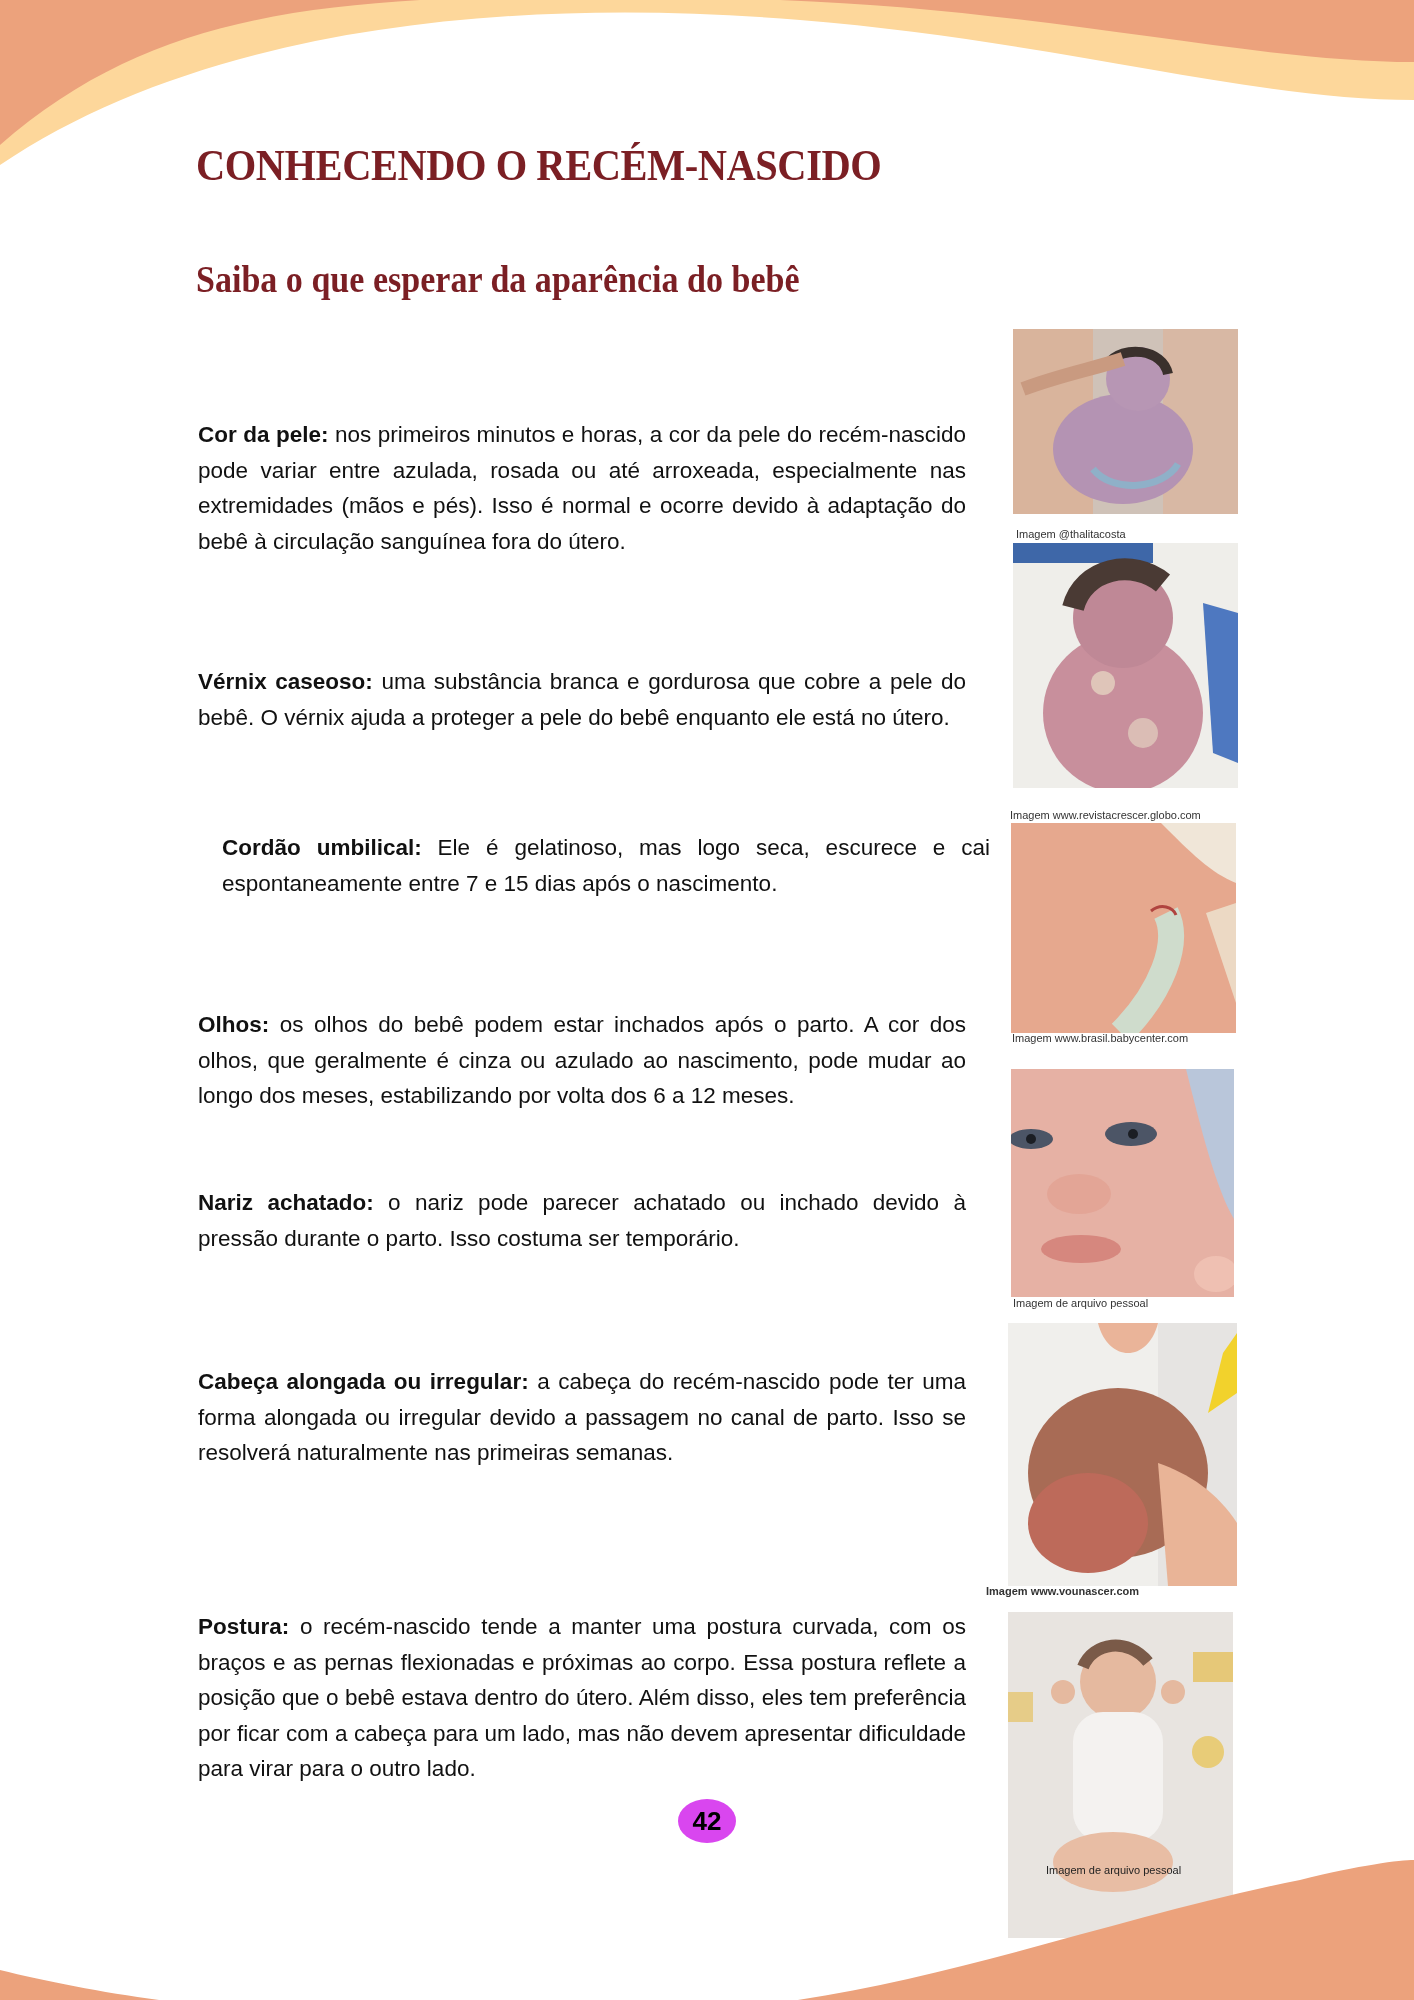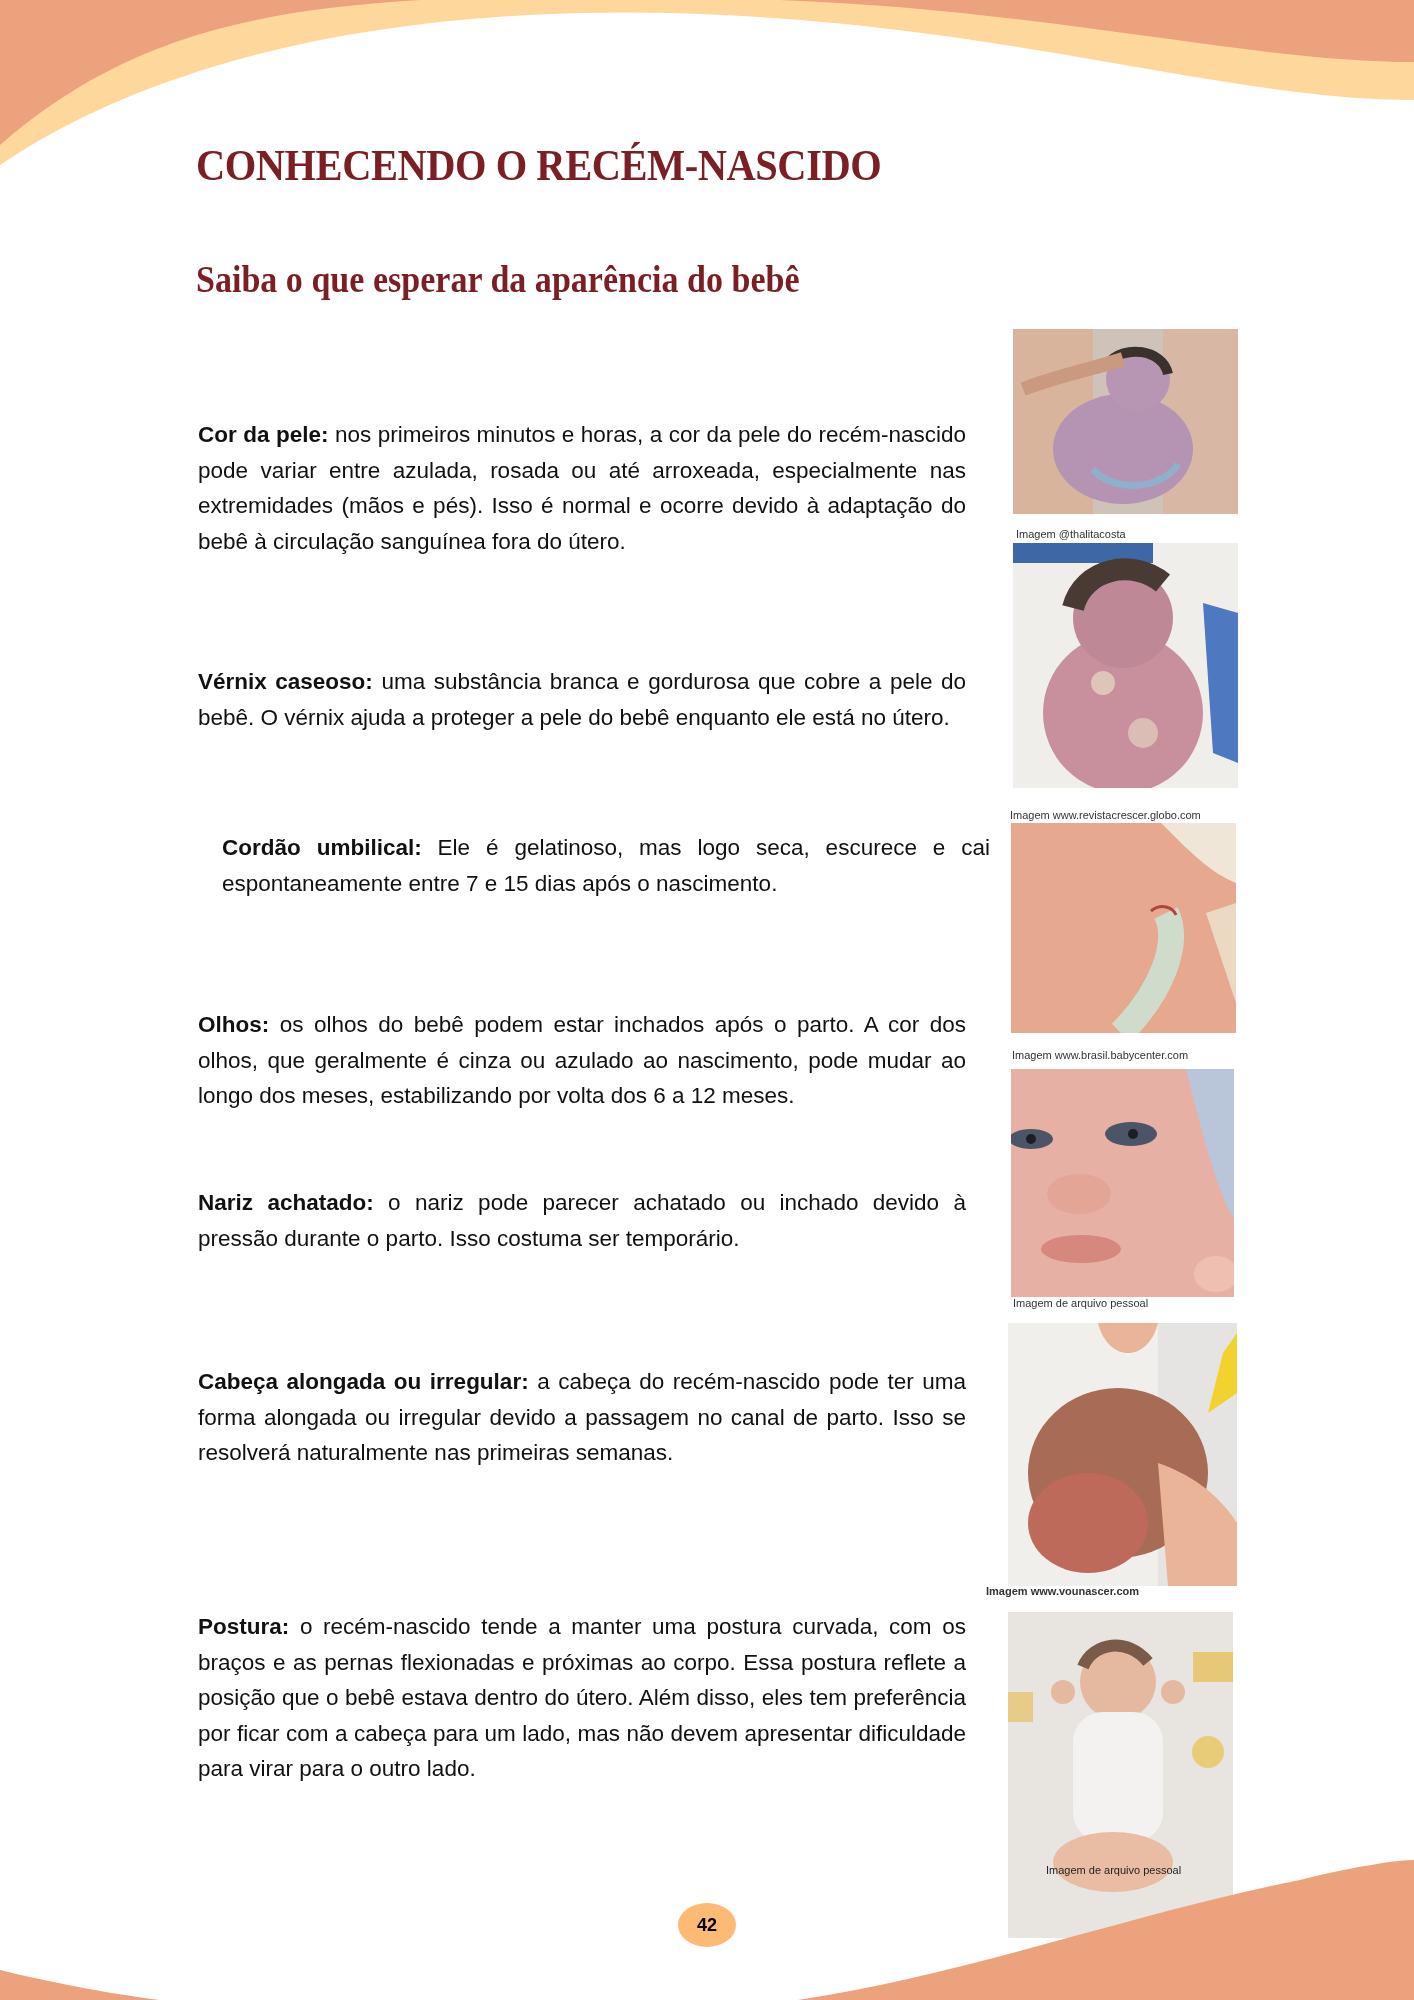--- a/index.html
+++ b/index.html
@@ -11,23 +11,23 @@
   .title { position:absolute; left:196px; top:140px; margin:0; font-family:"Liberation Serif", serif;
            font-weight:bold; font-size:44px; color:#7b1f24; letter-spacing:-0.5px; transform:scaleX(0.92); transform-origin:left; }
   .subtitle { position:absolute; left:196px; top:258px; margin:0; font-family:"Liberation Serif", serif;
               font-weight:bold; font-size:37px; color:#7b1f24; transform:scaleX(0.92); transform-origin:left; }
   .para { position:absolute; left:198px; width:768px; margin:0; font-size:22.5px; line-height:35.5px;
           color:#111; text-align:justify; }
   .para b { font-weight:bold; }
   .photo { position:absolute; overflow:hidden; }
   .photo .ph { width:100%; height:100%; }
   .caption { position:absolute; font-size:11px; color:#333; white-space:nowrap; }
-  .page-badge { position:absolute; left:678px; top:1903px; width:58px; height:44px; border-radius:50%;
-                background:#fdba74; display:flex; align-items:center; justify-content:center;
-                font-weight:bold; font-size:18px; color:#000; }
+  .page-badge { position:absolute; left:678px; top:1799px; width:58px; height:44px; border-radius:50%;
+                background:#d946ef; display:flex; align-items:center; justify-content:center;
+                font-weight:bold; font-size:26px; color:#000; }
 </style>
 </head>
 <body>
 
 <svg class="wave wave-top" viewBox="0 0 1414 180" preserveAspectRatio="none">
   <path d="M0,0 L1414,0 L1414,100 C1250,100 1050,40 800,20 C500,-5 200,30 0,165 Z" fill="#fdd79b"></path>
   <path d="M0,0 L1414,0 L1414,62 C1250,62 1050,10 780,0 L420,0 C250,10 120,40 0,145 Z" fill="#eca27c"></path>
 </svg>
 
 <h1 class="title">CONHECENDO O RECÉM-NASCIDO</h1>
@@ -85,21 +85,21 @@
 
 <div class="photo" style="left:1011px; top:823px; width:225px; height:210px;">
   <svg class="ph" viewBox="0 0 225 210" preserveAspectRatio="none">
     <rect width="225" height="210" fill="#e6a88e"></rect>
     <path d="M150,0 L225,0 L225,60 C200,50 180,30 150,0 Z" fill="#f0e6d8"></path>
     <path d="M195,90 L225,80 L225,180 Z" fill="#ecd9c4"></path>
     <path d="M155,90 C170,120 150,170 110,210" stroke="#cfdccc" stroke-width="26" fill="none"></path>
     <path d="M140,88 C150,80 162,84 165,92" stroke="#b0443f" stroke-width="3" fill="none"></path>
   </svg>
 </div>
-<div class="caption" style="left:1012px; top:1032px;margin-top:17px;">Imagem www.brasil.babycenter.com</div>
+<div class="caption" style="left:1012px; top:1032px;">Imagem www.brasil.babycenter.com</div>
 
 <div class="photo" style="left:1011px; top:1069px; width:223px; height:228px;">
   <svg class="ph" viewBox="0 0 223 228" preserveAspectRatio="none">
     <rect width="223" height="228" fill="#e6b1a4"></rect>
     <path d="M175,0 L223,0 L223,150 C205,120 190,60 175,0 Z" fill="#b9c6da"></path>
     <ellipse cx="20" cy="70" rx="22" ry="10" fill="#4c5566"></ellipse>
     <ellipse cx="120" cy="65" rx="26" ry="12" fill="#4c5566"></ellipse>
     <circle cx="20" cy="70" r="5" fill="#1b1e24"></circle>
     <circle cx="122" cy="65" r="5" fill="#1b1e24"></circle>
     <ellipse cx="68" cy="125" rx="32" ry="20" fill="#e3a596"></ellipse>

